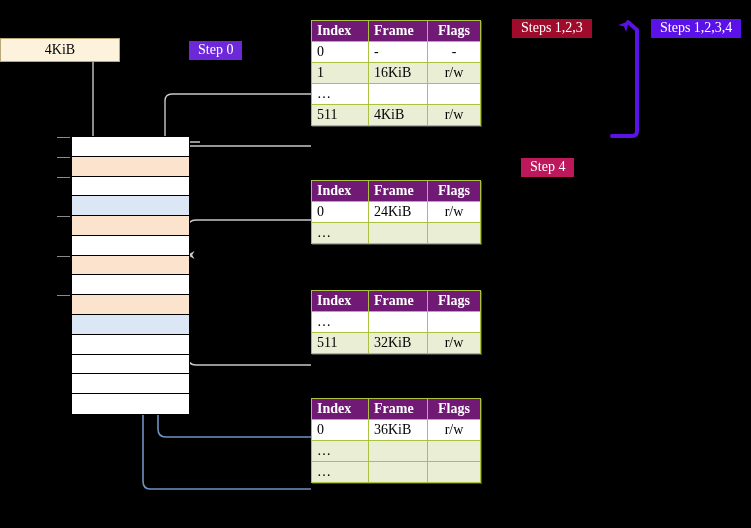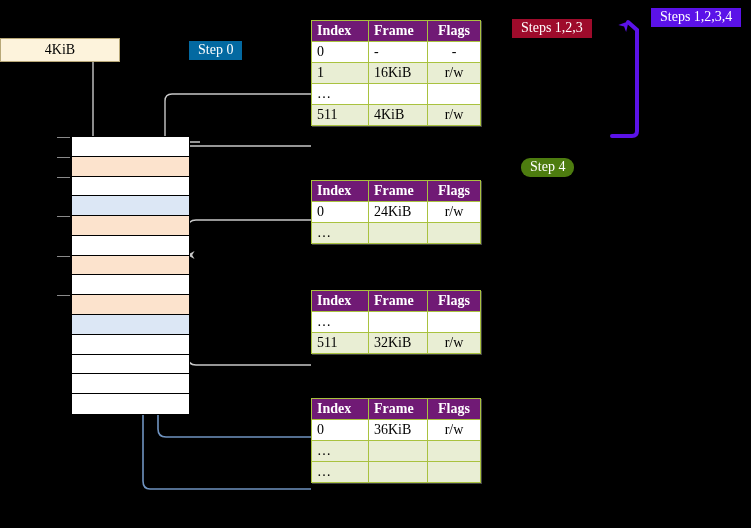--- a/index.html
+++ b/index.html
@@ -10,24 +10,24 @@
 
   
   #kib-box{position:absolute;left:0;top:38px;width:120px;height:24px;
     background:#fdf3dc;border:1px solid #b8a878;box-sizing:border-box;
     display:flex;align-items:center;justify-content:center;
     font-size:14px;color:#000;}
 
   
   .badge{position:absolute;display:flex;align-items:center;justify-content:center;
     color:#fff;font-size:14px;padding:2px 9px 3px 9px;white-space:nowrap;line-height:1;}
-  #badge-step0{left:189px;top:41px;background:#0369a1;}
-  #badge-step4{left:521px;top:158px;background:#4d7c0f;border-radius:9px;}
+  #badge-step0{left:189px;top:41px;background:#6d28d9;}
+  #badge-step4{left:521px;top:158px;background:#be185d;}
   #badge-steps123{left:512px;top:19px;background:#9e0b2b;}
-  #badge-steps1234{left:651px;top:8px;background:#5b12e8;}
+  #badge-steps1234{left:651px;top:19px;background:#5b12e8;}
 
   
   #memcol{position:absolute;left:71px;top:136px;width:119px;height:279px;
     border:1px solid #000;box-sizing:border-box;background:#fff;}
   #memcol .mrow{width:100%;box-sizing:border-box;border-bottom:1px solid #000;}
   #memcol .mrow:last-child{border-bottom:none;}
 
   
   .ptable{position:absolute;border-collapse:collapse;
     border:1px solid #a9c23f;background:#fff;font-size:14px;

